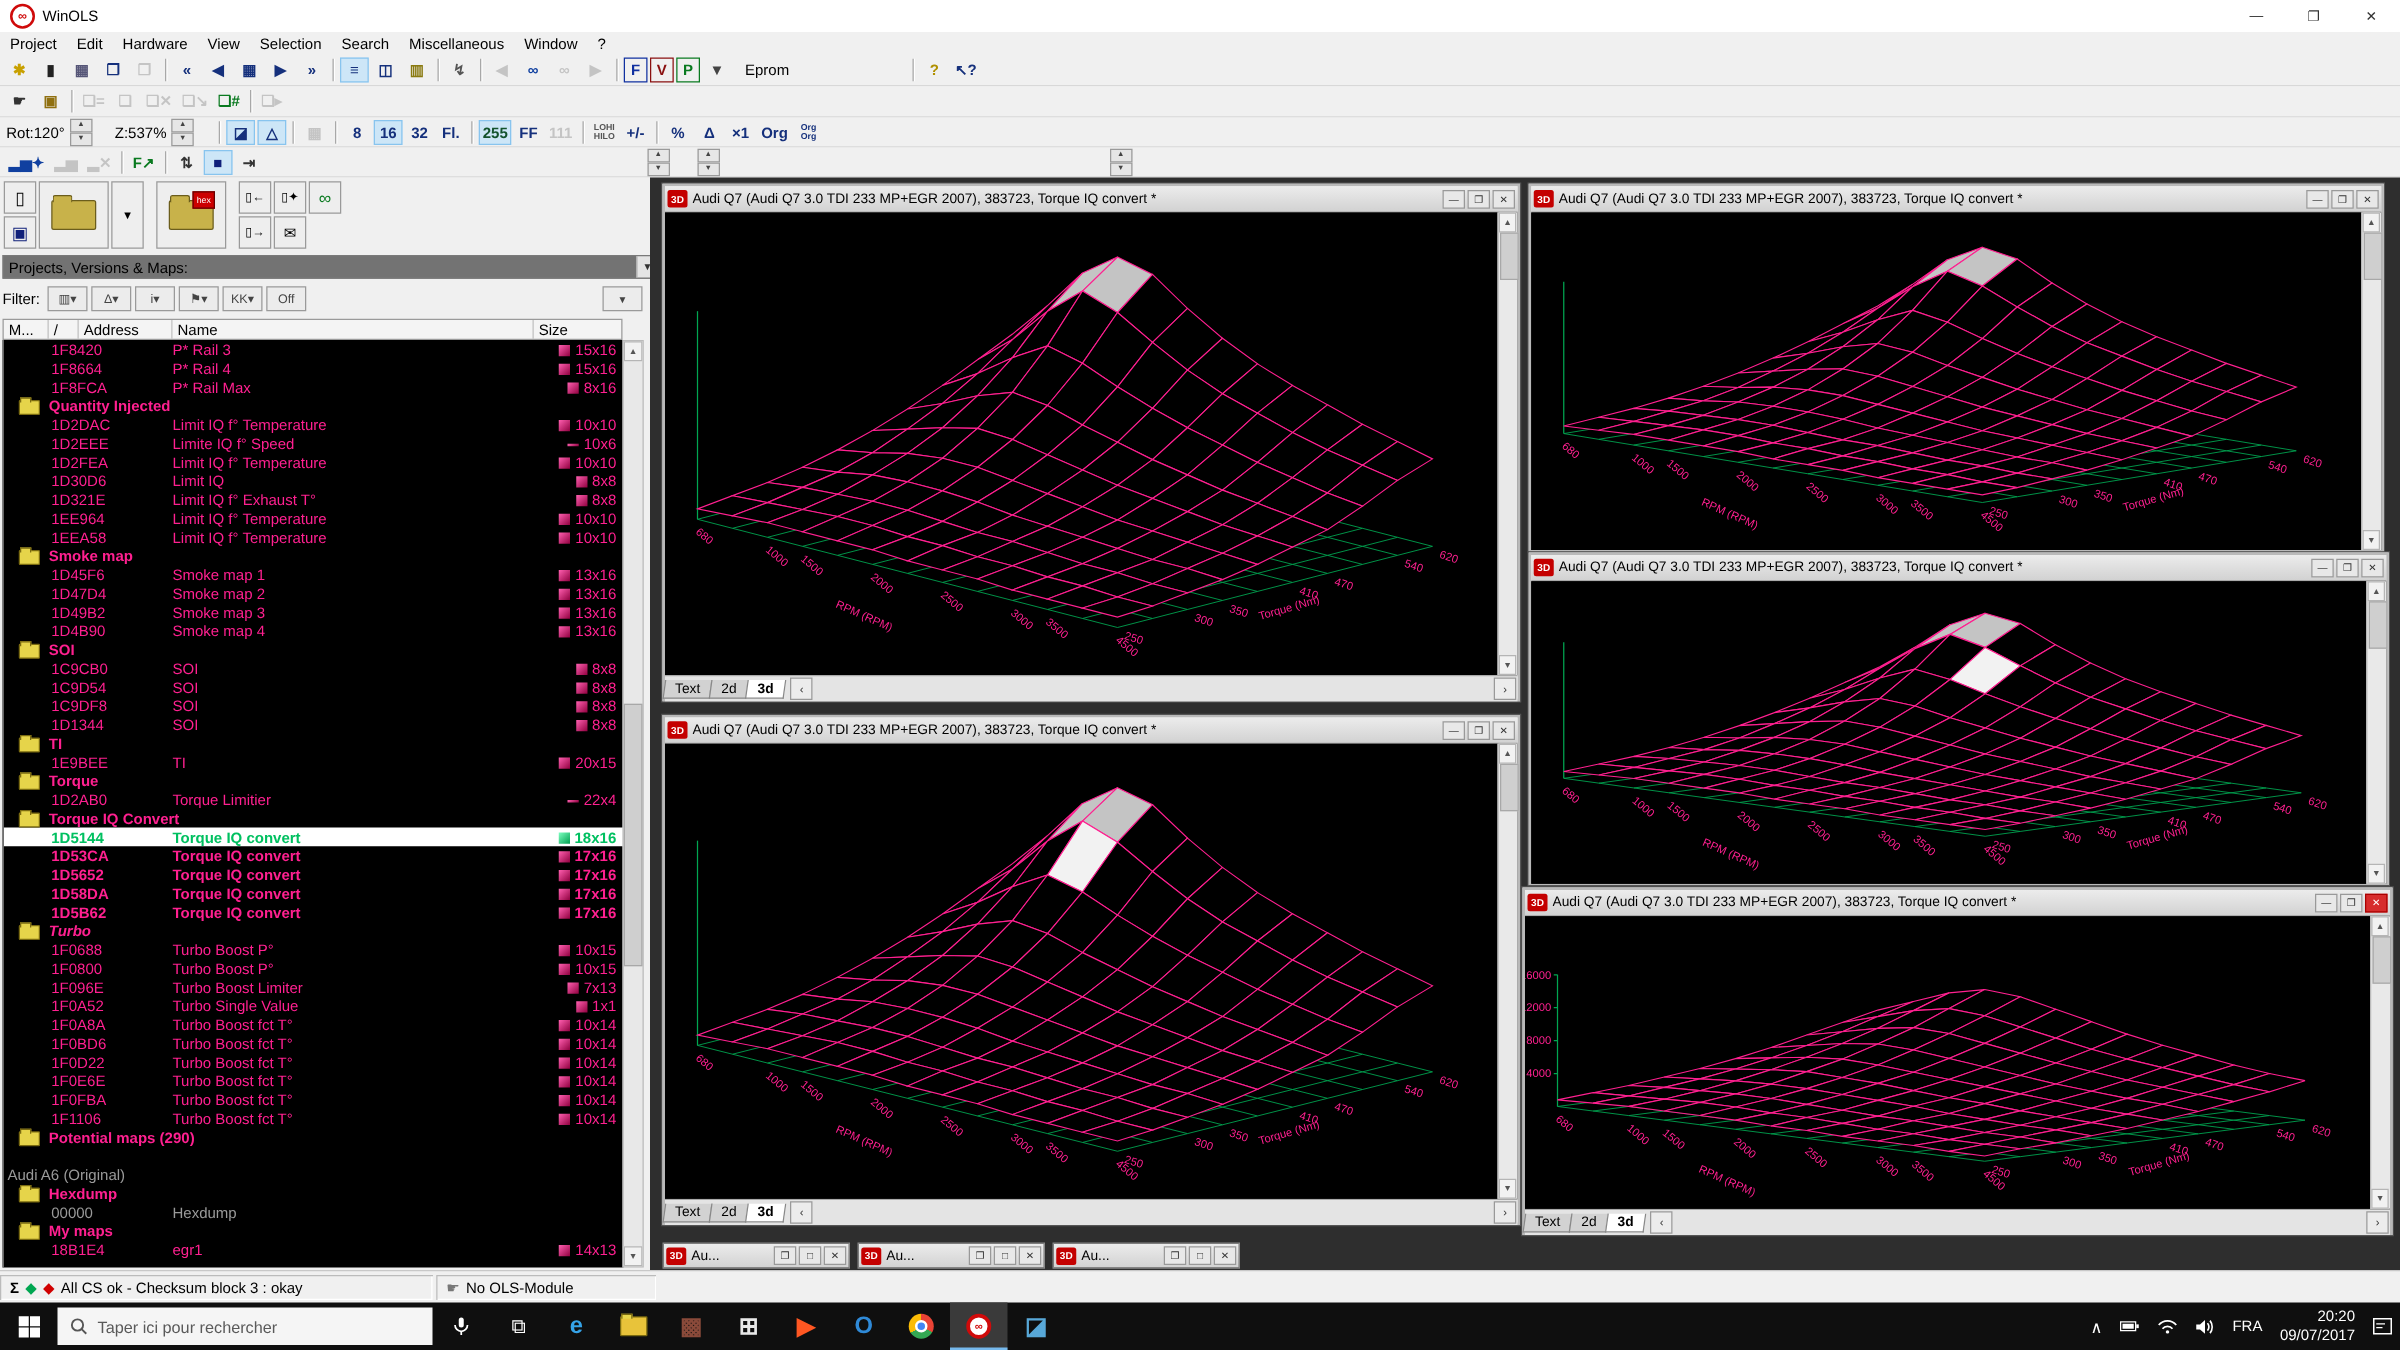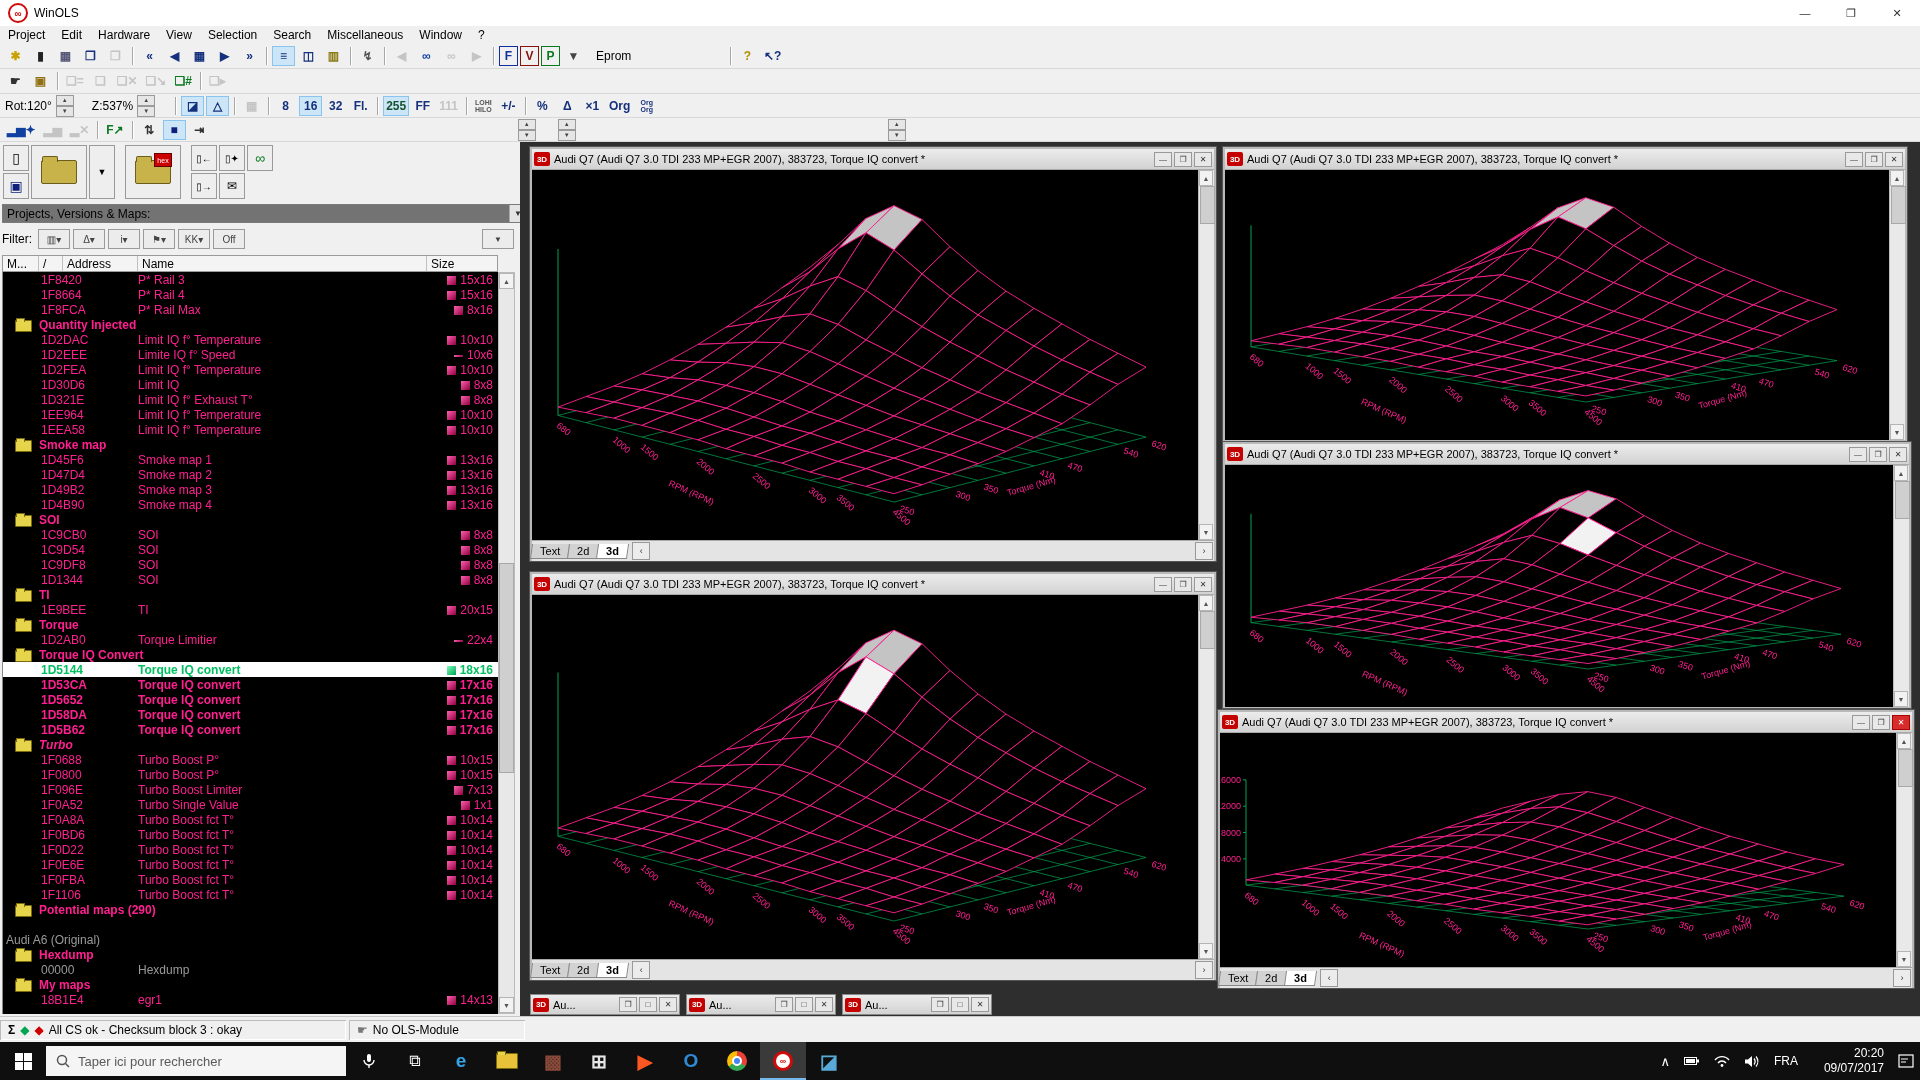--- a/index.html
+++ b/index.html
@@ -92,21 +92,21 @@
   #statusbar{position:absolute;left:0;top:1016px;width:1920px;height:26px;background:#f0f0f0;border-top:1px solid #c8c8c8;
              display:flex;align-items:center;font-size:12px;}
   .sseg{height:20px;display:flex;align-items:center;padding:0 8px;box-shadow:inset 1px 1px 0 #bbb, inset -1px -1px 0 #fff;margin-right:3px;gap:5px;white-space:nowrap;}
   #taskbar{position:absolute;left:0;top:1042px;width:1920px;height:38px;background:#0f0f0f;display:flex;align-items:center;}
   .tk{width:46px;height:38px;display:flex;align-items:center;justify-content:center;color:#fff;}
   #tksearch{width:300px;height:30px;background:#f5f5f5;display:flex;align-items:center;color:#5a5a5a;font-size:13px;gap:8px;padding:0 10px;box-sizing:border-box;}
   .winlogo{display:grid;grid-template-columns:8px 8px;grid-template-rows:8px 8px;gap:1px;}
   .winlogo i{background:#fff;}
   .tk.active{background:#3a3a3a;box-shadow:inset 0 -2px 0 #76b9ed;}
   .tray{margin-left:auto;display:flex;align-items:center;color:#fff;gap:14px;padding-right:6px;}
-  .clock{font-size:12px;text-align:right;line-height:1.25;margin-left:12px;}
+  .clock{font-size:12px;text-align:right;line-height:1.25;}
   .chrome-ball{width:20px;height:20px;border-radius:50%;background:conic-gradient(#ea4335 0 33%,#34a853 33% 66%,#fbbc05 66% 100%);position:relative;}
   .chrome-ball:after{content:"";position:absolute;left:5px;top:5px;width:10px;height:10px;border-radius:50%;background:#4285f4;border:2px solid #fff;box-sizing:border-box;}
   .ols-ball{width:20px;height:20px;border-radius:50%;background:#fff;border:3px solid #cf0a0a;box-sizing:border-box;display:flex;align-items:center;justify-content:center;color:#cf0a0a;font-size:9px;font-weight:bold;}
   svg text{font-family:"Liberation Sans",sans-serif;}
 </style>
 </head>
 <body>
 
 <div class="titlebar">
   <div class="app-logo">∞</div>

